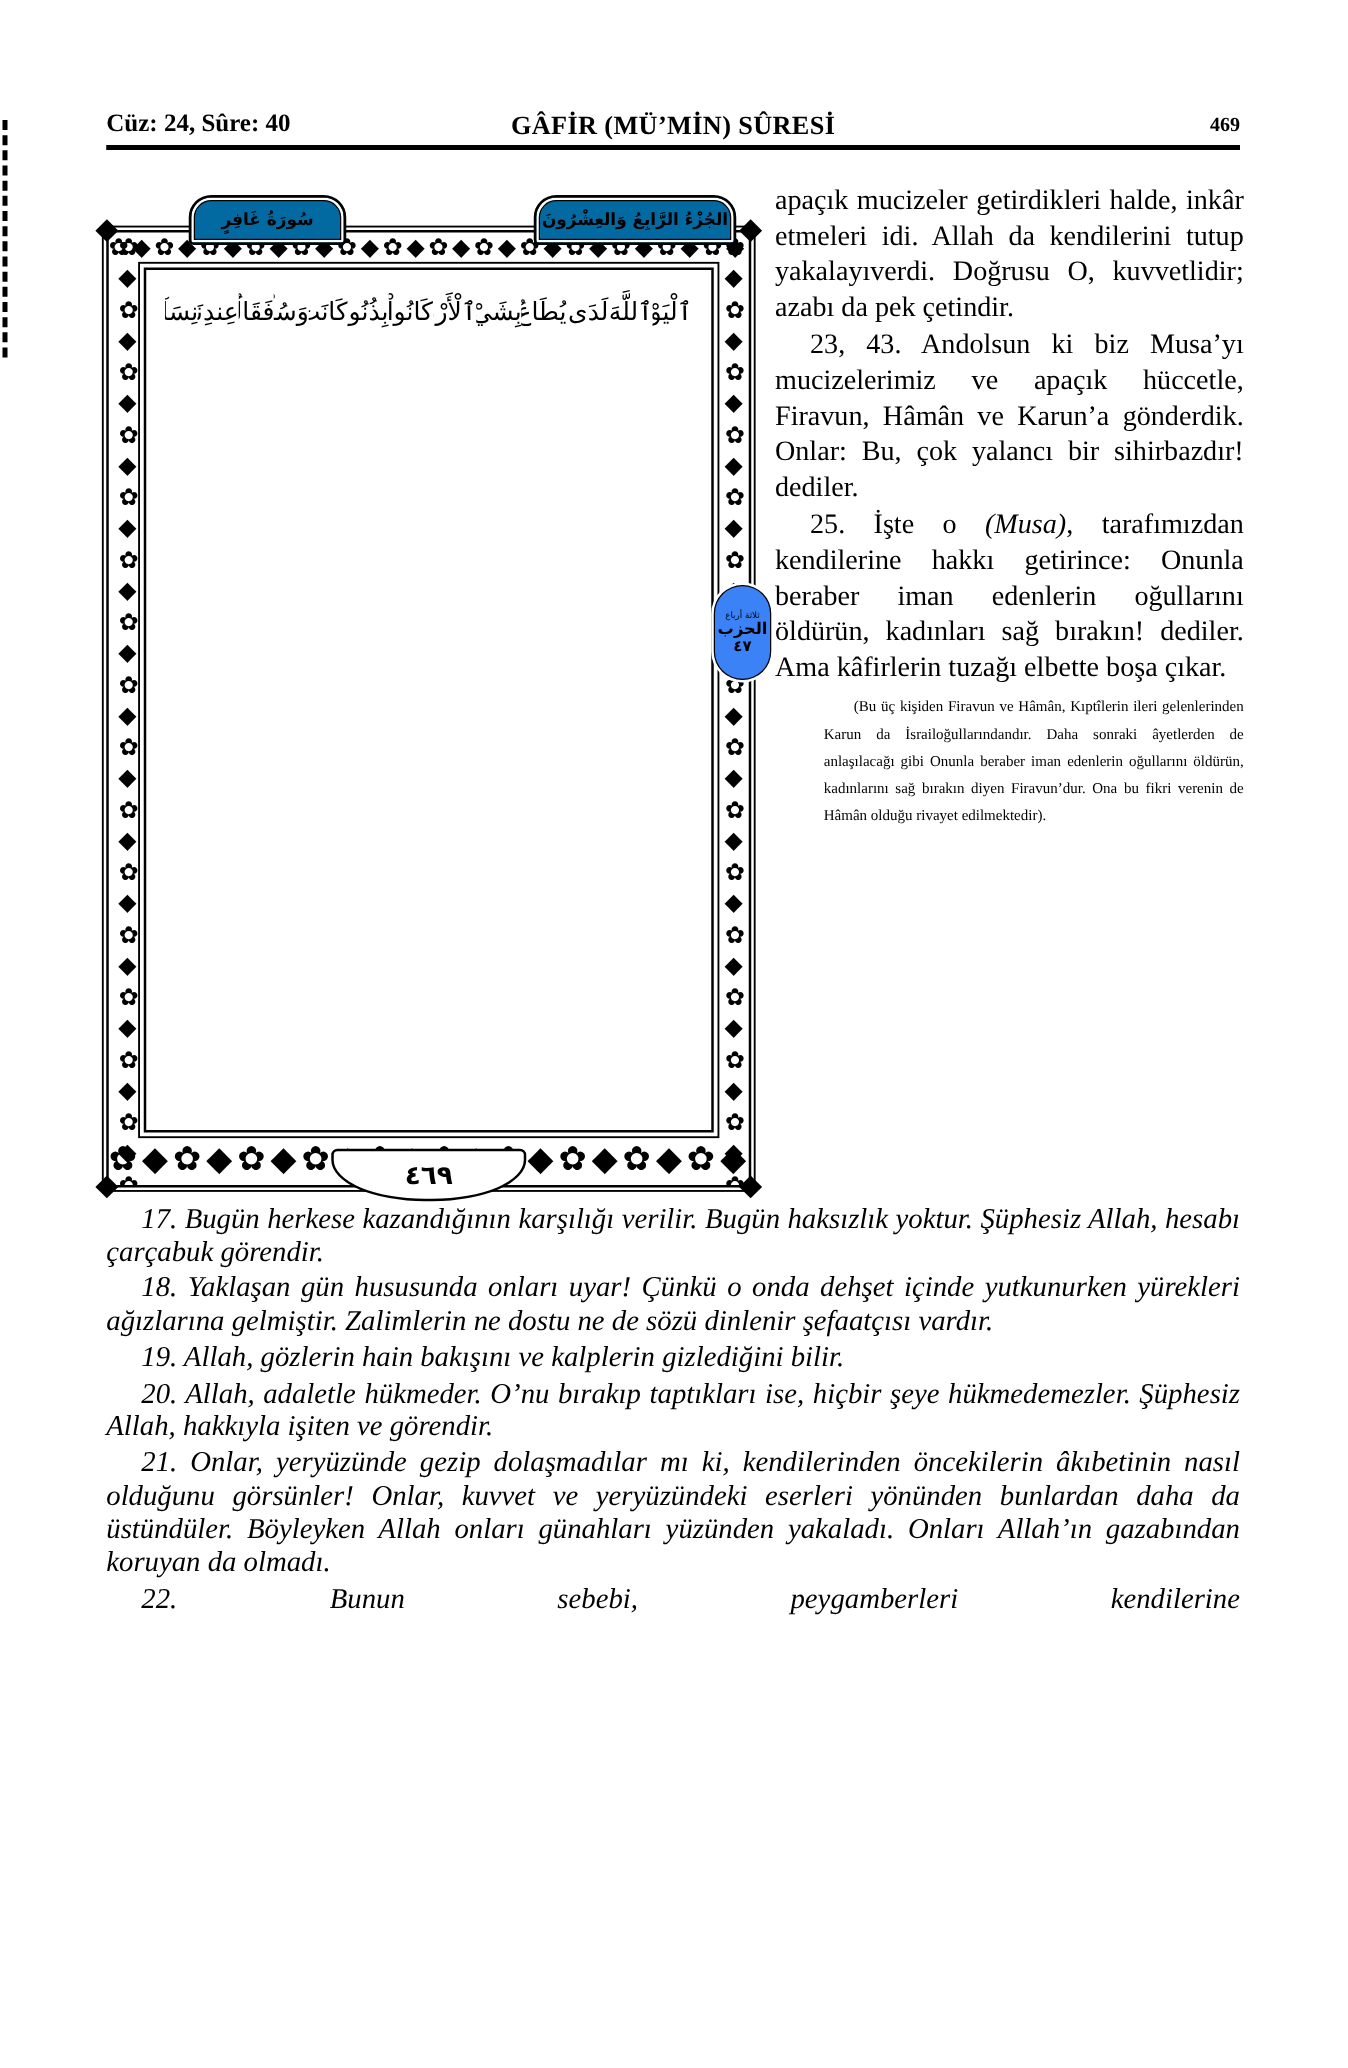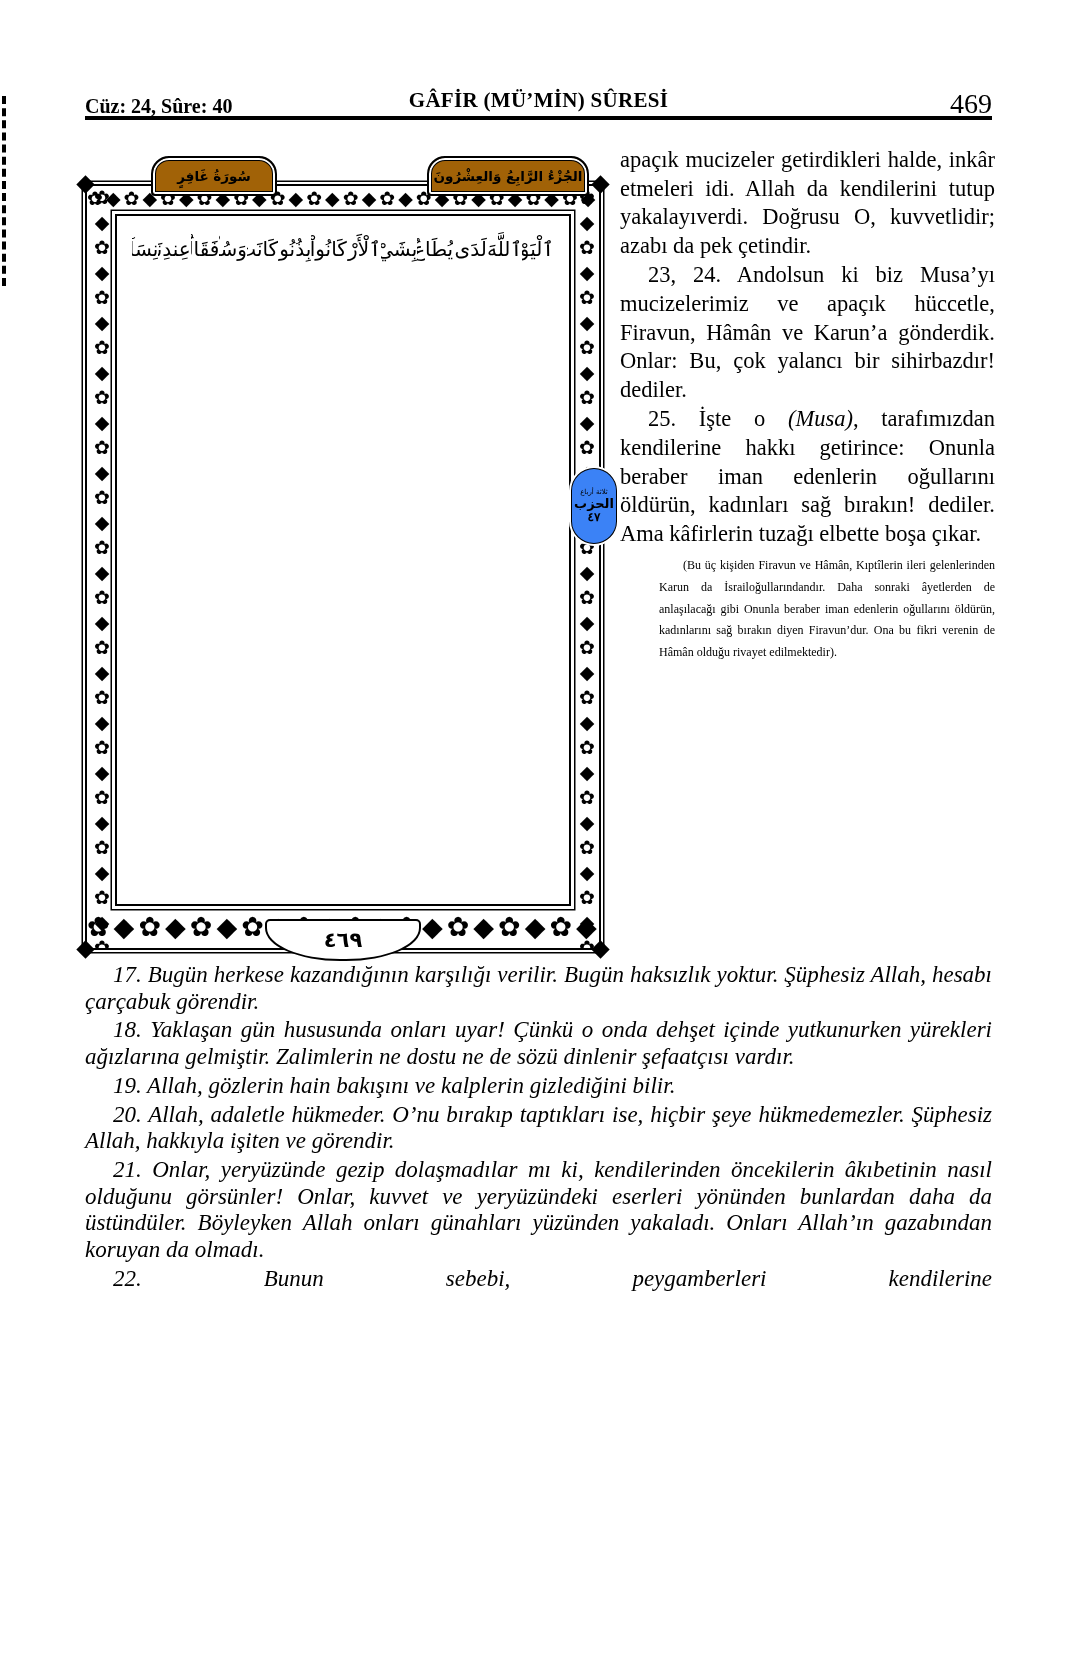--- a/index.html
+++ b/index.html
@@ -3,29 +3,29 @@
 <meta charset="utf-8">
 <style>
   html,body{margin:0;padding:0;background:#e9e9e9;}
   .page{position:relative;width:1078px;height:1654px;background:#ffffff;margin:0 auto;overflow:hidden;
         font-family:"Liberation Serif","DejaVu Serif",serif;color:#000;}
 
   
   .hdr{position:absolute;left:85px;right:86px;top:88px;height:26px;display:flex;align-items:baseline;}
   .hdr .l{font-weight:bold;font-size:20px;white-space:nowrap;}
   .hdr .c{position:absolute;left:0;right:0;text-align:center;font-weight:bold;font-size:21px;letter-spacing:.3px;}
-  .hdr .r{margin-left:auto;font-weight:normal;font-size:28px;}
+  .hdr .r{margin-left:auto;font-weight:bold;font-size:16px;}
   .hdr-rule{position:absolute;left:85px;right:86px;top:116px;height:4px;background:#000;}
 
   
   .scan{position:absolute;left:2px;top:96px;height:190px;width:0;border-left:4px dashed #000;}
 
   
   .mushaf{position:absolute;left:85px;top:156px;width:516px;height:794px;}
-  .cartouche{position:absolute;top:0;height:36px;background:#a16207;border:2px solid #000;border-bottom:2px solid #000;
+  .cartouche{position:absolute;top:0;height:36px;background:#0369a1;border:2px solid #000;border-bottom:2px solid #000;
              border-radius:18px 18px 4px 4px;box-shadow:inset 0 0 0 2px #fff,inset 0 0 0 3px #000;
              display:flex;align-items:center;justify-content:center;z-index:5;
              font-family:"DejaVu Sans",sans-serif;font-size:13.5px;font-weight:bold;direction:rtl;}
   .cartouche.surah{left:66px;width:122px;}
   .cartouche.juz{right:12px;width:158px;}
 
   .frame{position:absolute;left:0;right:0;top:28px;bottom:0;background:#fff;border:2.5px solid #000;
          box-shadow:0 0 0 2px #fff,0 0 0 3.5px #000;}
   .band{position:absolute;color:#000;overflow:hidden;white-space:nowrap;z-index:1;user-select:none;}
   .band.t{left:0;right:0;top:0;height:27px;font-size:19px;line-height:26px;letter-spacing:3px;text-align:center;}
@@ -41,21 +41,21 @@
   .qline{font-family:"DejaVu Sans",sans-serif;font-size:20px;line-height:42px;height:42px;
          white-space:nowrap;overflow:hidden;text-align:justify;text-align-last:justify;}
   .vb{display:inline-block;border:1.5px solid #000;border-radius:50%;font-size:12px;line-height:1;
       padding:4px 3px;min-width:15px;text-align:center;vertical-align:middle;font-weight:bold;}
 
   .hizb{position:absolute;right:-18px;top:282px;width:44px;height:74px;background:#3b82f6;border:1.5px solid #000;
         border-radius:50% / 30%;z-index:6;display:flex;flex-direction:column;align-items:center;justify-content:center;
         font-family:"DejaVu Sans",sans-serif;direction:rtl;box-shadow:0 0 0 2px #fff;}
   .hizb .f{font-size:7px;line-height:8px;}
   .hizb .w{font-size:13px;line-height:15px;font-weight:bold;}
-  .hizb .n{font-size:12px;line-height:13px;font-weight:bold;font-family:Liberation Serif, serif;}
+  .hizb .n{font-size:12px;line-height:13px;font-weight:bold;}
 
   .pagenum{position:absolute;left:50%;bottom:-13px;transform:translateX(-50%);width:152px;height:38px;background:#fff;
            border:2.5px solid #000;border-radius:5px 5px 75px 75px / 5px 5px 33px 33px;z-index:6;
            display:flex;align-items:center;justify-content:center;
            font-family:"DejaVu Sans",sans-serif;font-weight:bold;font-size:21px;}
 
   
   p{margin:0;}
   .ind{text-indent:28px;}
   .rcol{position:absolute;left:620px;top:146px;width:375px;font-size:22.5px;line-height:28.6px;text-align:justify;}
@@ -116,21 +116,21 @@
         <span class="w">الحزب</span>
         <span class="n">٤٧</span>
       </div>
 
       <div class="pagenum">٤٦٩</div>
     </div>
   </div>
 
   <div class="rcol">
     <p>apaçık mucizeler getirdikleri halde, inkâr etmeleri idi. Allah da kendilerini tutup yakalayıverdi. Doğrusu O, kuvvetlidir; azabı da pek çetindir.</p>
-    <p class="ind">23, 24. Andolsun ki biz Musa’yı mucizelerimiz ve apaçık hüccetle, Firavun, Hâmân ve Karun’a gönderdik. Onlar: Bu, çok yalancı bir sihirbazdır! dediler.</p>
+    <p class="ind">23, 43. Andolsun ki biz Musa’yı mucizelerimiz ve apaçık hüccetle, Firavun, Hâmân ve Karun’a gönderdik. Onlar: Bu, çok yalancı bir sihirbazdır! dediler.</p>
     <p class="ind"><span>25. İşte o </span><i>(Musa)</i><span>, tarafımızdan kendilerine hakkı getirince: Onunla beraber iman edenlerin oğullarını öldürün, kadınları sağ bırakın! dediler. Ama kâfirlerin tuzağı elbette boşa çıkar.</span></p>
     <p class="commentary">(Bu üç kişiden Firavun ve Hâmân, Kıptîlerin ileri gelenlerinden Karun da İsrailoğullarındandır. Daha sonraki âyetlerden de anlaşılacağı gibi Onunla beraber iman edenlerin oğullarını öldürün, kadınlarını sağ bırakın diyen Firavun’dur. Ona bu fikri verenin de Hâmân olduğu rivayet edilmektedir).</p>
   </div>
 
   <div class="bsec">
     <p class="ind">17. Bugün herkese kazandığının karşılığı verilir. Bugün haksızlık yoktur. Şüphesiz Allah, hesabı çarçabuk görendir.</p>
     <p class="ind">18. Yaklaşan gün hususunda onları uyar! Çünkü o onda dehşet içinde yutkunurken yürekleri ağızlarına gelmiştir. Zalimlerin ne dostu ne de sözü dinlenir şefaatçısı vardır.</p>
     <p class="ind">19. Allah, gözlerin hain bakışını ve kalplerin gizlediğini bilir.</p>
     <p class="ind">20. Allah, adaletle hükmeder. O’nu bırakıp taptıkları ise, hiçbir şeye hükmedemezler. Şüphesiz Allah, hakkıyla işiten ve görendir.</p>
     <p class="ind">21. Onlar, yeryüzünde gezip dolaşmadılar mı ki, kendilerinden öncekilerin âkıbetinin nasıl olduğunu görsünler! Onlar, kuvvet ve yeryüzündeki eserleri yönünden bunlardan daha da üstündüler. Böyleyken Allah onları günahları yüzünden yakaladı. Onları Allah’ın gazabından koruyan da olmadı.</p>

